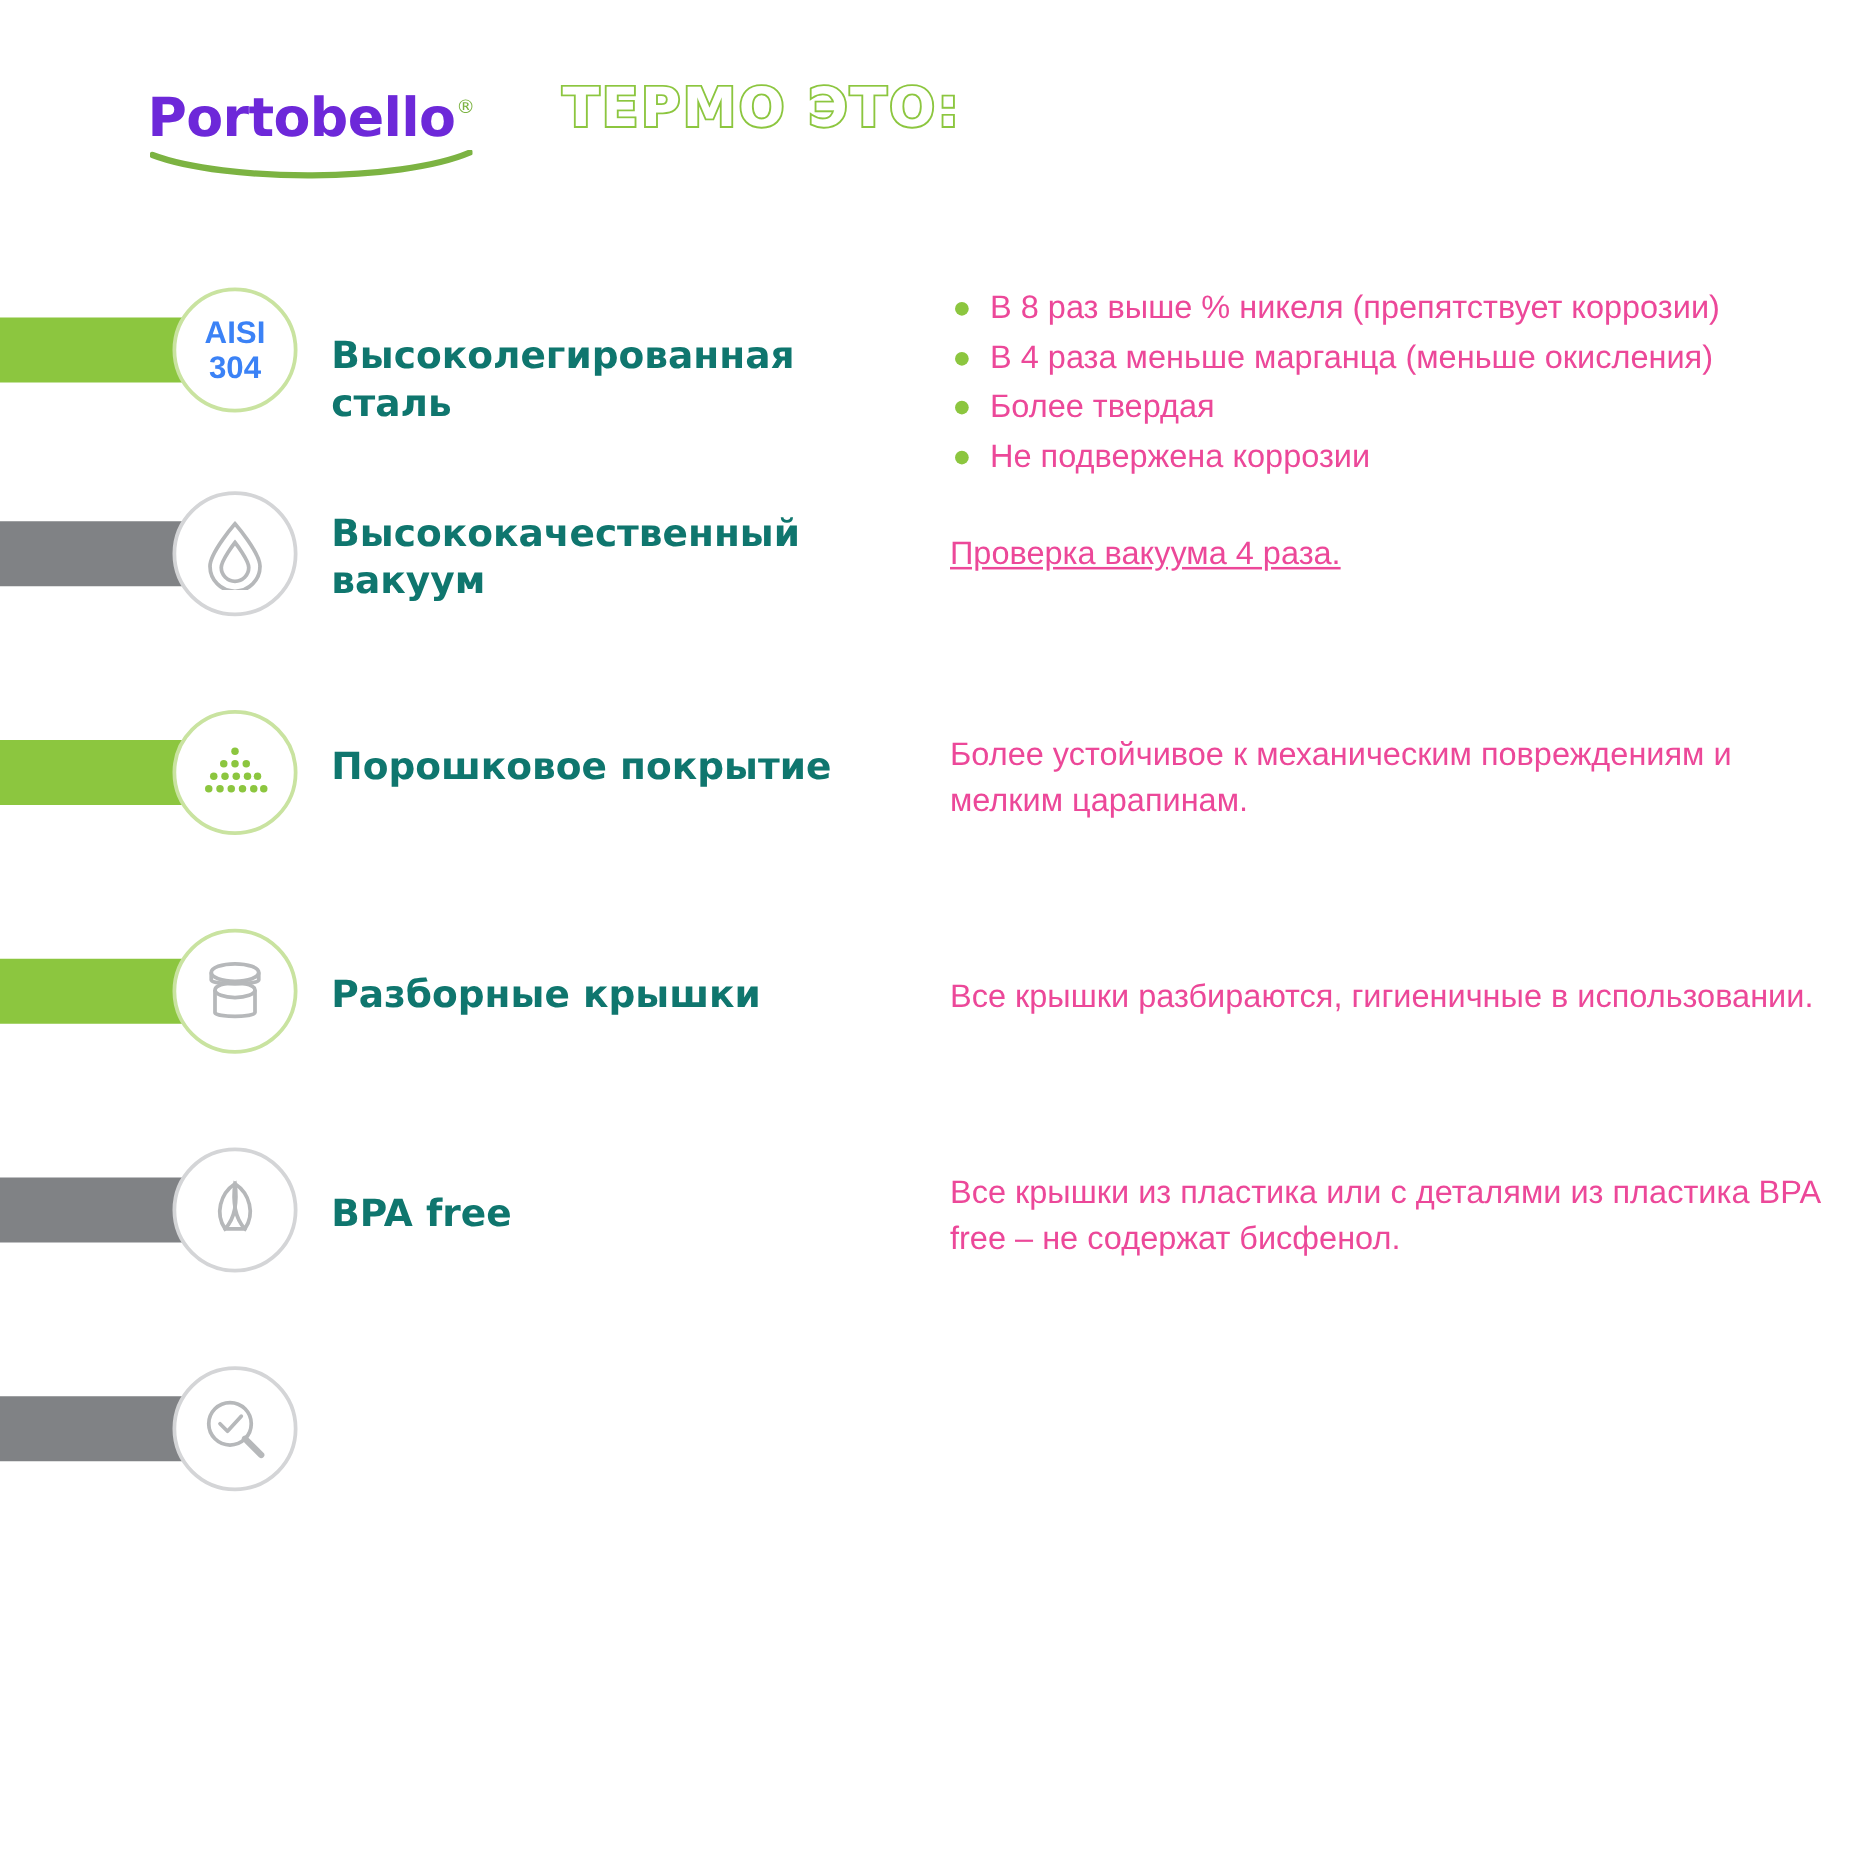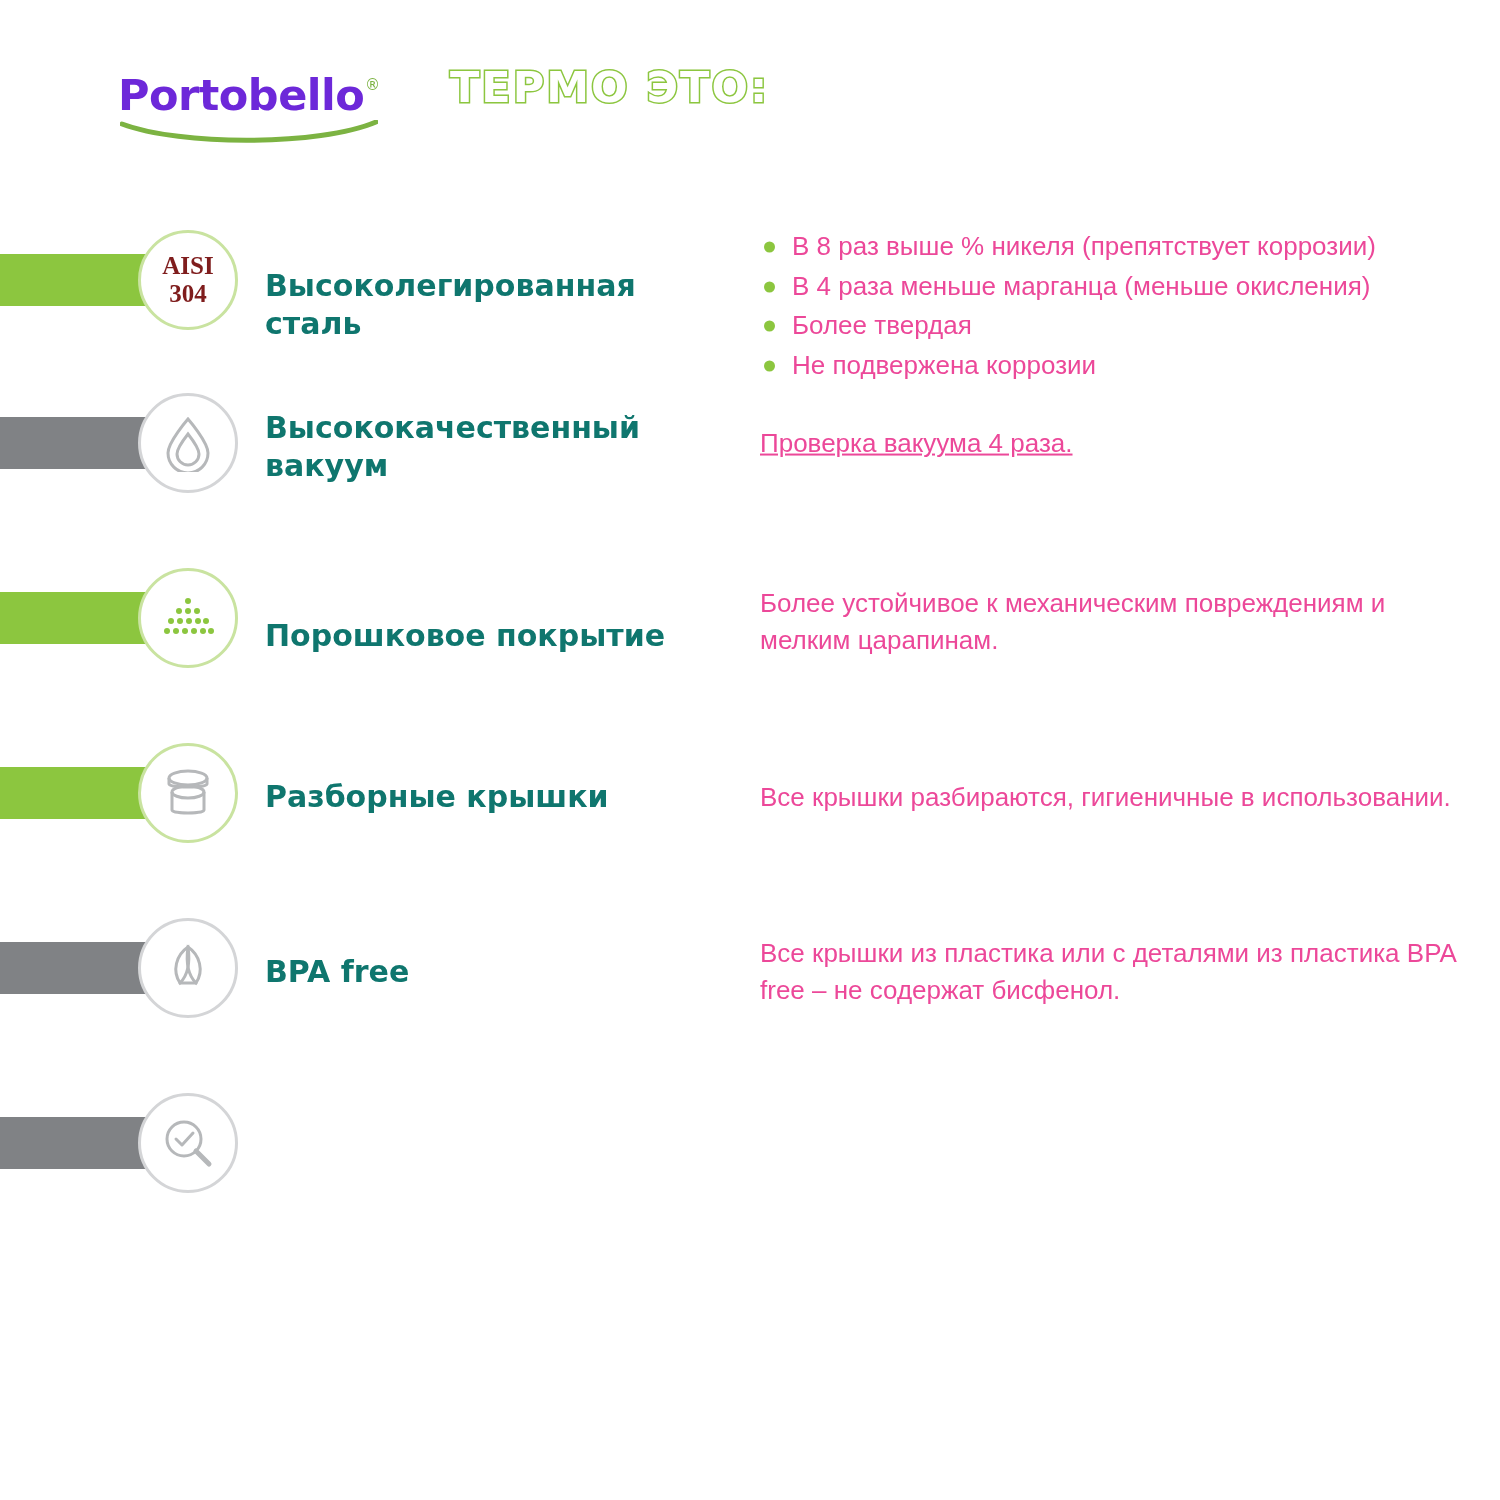--- a/index.html
+++ b/index.html
@@ -105,25 +105,25 @@
     display: flex;
     align-items: center;
     justify-content: center;
     box-sizing: border-box;
   }
   .icon-circle.green { border: 3px solid #c9e3a0; }
   .icon-circle.grey  { border: 3px solid #d4d5d7; }
 
   .aisi {
     text-align: center;
-    font-family: Liberation Serif, serif;
+    font-family: Liberation Sans, sans-serif;
     font-weight: bold;
     font-size: 25px;
     line-height: 1.12;
-    color: #7f1d1d;
+    color: #3b82f6;
   }
 
   .title {
     position: absolute;
     left: 265px;
     top: 50%;
     transform: translateY(-50%);
     width: 470px;
     font-family: "DejaVu Sans", sans-serif;
     font-weight: bold;
@@ -235,21 +235,21 @@
             <circle cx="46" cy="28" r="3"></circle>
           <circle cx="7" cy="38" r="3"></circle>
             <circle cx="16" cy="38" r="3"></circle>
             <circle cx="25" cy="38" r="3"></circle>
             <circle cx="34" cy="38" r="3"></circle>
             <circle cx="43" cy="38" r="3"></circle>
             <circle cx="51" cy="38" r="3"></circle>
         </g>
       </svg>
     </div>
-    <div class="title" style="top:81px;">Порошковое покрытие</div>
+    <div class="title" style="top:59px;">Порошковое покрытие</div>
     <div class="desc" style="top:67px;">Более устойчивое к механическим повреждениям и мелким царапинам.</div>
   </div>
 
   <div class="row" style="height:175px;">
     <div class="bar green" style="top:37px;"></div>
     <div class="icon-circle green" style="top:13px;">
       <svg width="58" height="54" viewBox="0 0 58 54">
         <ellipse cx="29" cy="12" rx="19" ry="7" fill="none" stroke="#b6b8ba" stroke-width="3"></ellipse>
         <path d="M10 12 L10 18 C10 22, 48 22, 48 18 L48 12" fill="none" stroke="#b6b8ba" stroke-width="3"></path>
         <path d="M13 26 L13 44 C13 48, 45 48, 45 44 L45 26" fill="none" stroke="#b6b8ba" stroke-width="3"></path>

